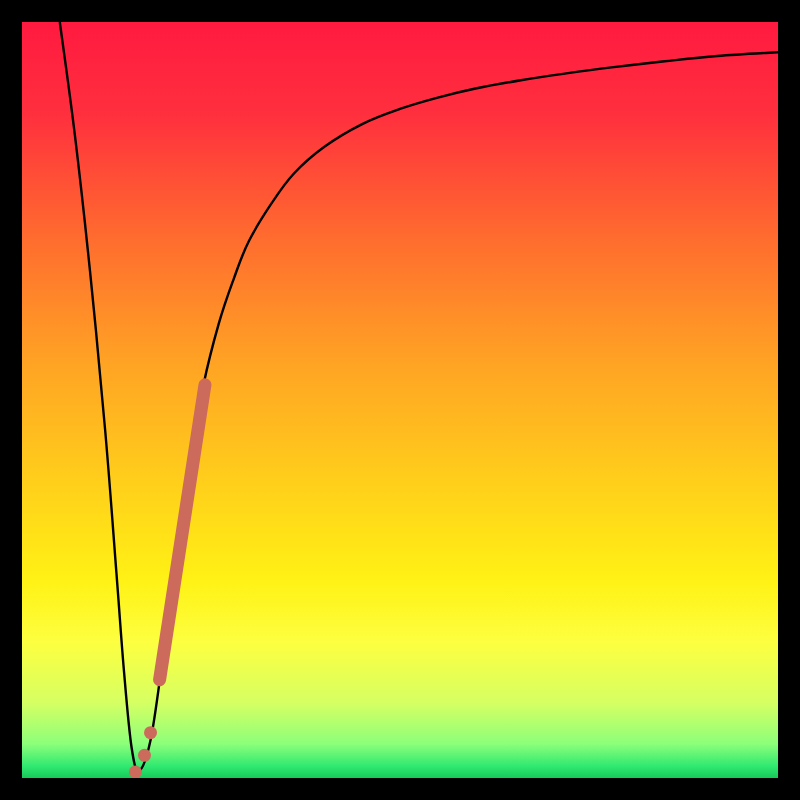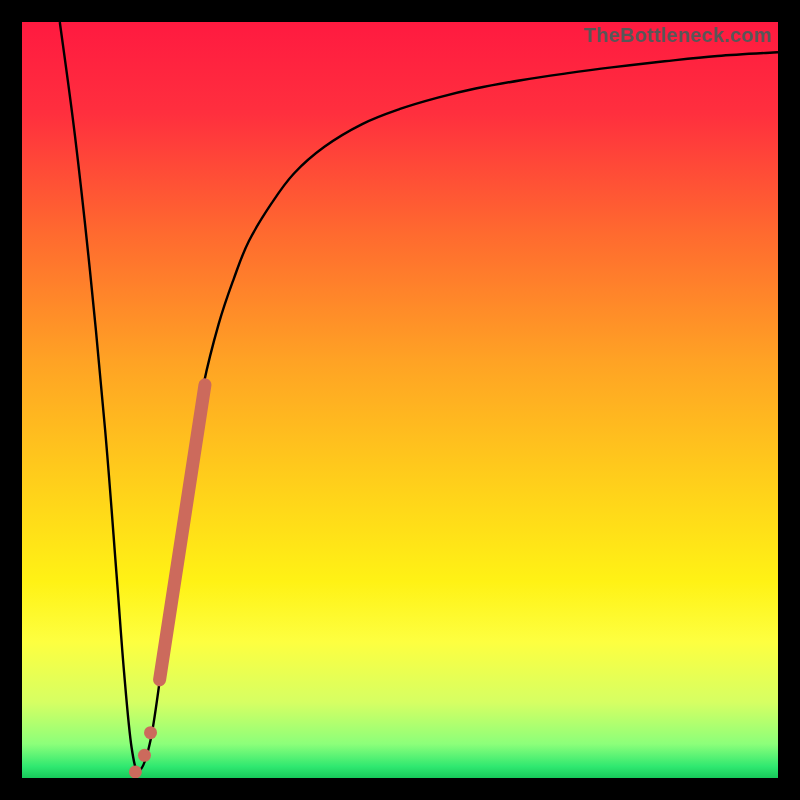--- a/index.html
+++ b/index.html
@@ -74,15 +74,14 @@
     <svg class="curve" viewBox="0 0 756 756" preserveAspectRatio="none">
       <path id="main-curve" fill="none" stroke="#000" stroke-width="2.4" stroke-linejoin="round" d="M 37.800000000000004 0 C 40.52160000000001 20.411999999999995, 47.476800000000004 68.49359999999999, 52.92 113.39999999999998 C 58.3632 158.30639999999997, 62.596799999999995 196.40879999999996, 68.03999999999999 249.47999999999996 C 73.4832 302.5512, 78.3972 353.808, 83.16 408.24 C 87.9228 462.672, 91.098 508.3344, 94.5 551.88 C 97.902 595.4256, 99.33840000000001 618.8616, 102.06 650.16 C 104.7816 681.4584, 106.8984 708.0695999999999, 109.61999999999999 725.76 C 112.34159999999999 743.4504000000001, 113.77799999999999 749.8008000000001, 117.17999999999999 748.44 C 120.582 747.0792, 124.43760000000002 737.2512, 128.52 718.2 C 132.60240000000002 699.1488, 135.77759999999998 672.5376, 139.85999999999999 642.6 C 143.9424 612.6624, 146.43720000000002 587.2608, 151.20000000000002 551.88 C 155.96280000000002 516.4992, 160.8768 480.06, 166.32 446.04 C 171.76319999999998 412.02000000000004, 175.9968 388.73519999999996, 181.44 362.88 C 186.8832 337.0248, 191.1168 321.45120000000003, 196.56 302.40000000000003 C 202.0032 283.34880000000004, 206.23680000000002 272.00879999999995, 211.68 257.03999999999996 C 217.1232 242.07119999999995, 219.99599999999998 232.848, 226.79999999999998 219.24 C 233.60399999999998 205.632, 241.31520000000003 193.68719999999996, 249.48000000000002 181.43999999999994 C 257.64480000000003 169.19279999999992, 262.63439999999997 161.40599999999992, 272.15999999999997 151.19999999999993 C 281.68559999999997 140.99399999999994, 290.1528 133.5852, 302.40000000000003 124.74000000000001 C 314.64720000000005 115.89480000000003, 326.592 108.86400000000008, 340.2 102.06000000000006 C 353.808 95.25600000000004, 364.392 91.70279999999995, 378 86.93999999999994 C 391.608 82.17719999999993, 402.192 79.27416000000001, 415.8 75.60000000000002 C 429.408 71.92584000000004, 438.6312 69.65784000000001, 453.59999999999997 66.52800000000002 C 468.56879999999995 63.39816000000003, 482.63040000000007 60.933600000000105, 498.96000000000004 58.2120000000001 C 515.2896000000001 55.4904000000001, 527.9903999999999 53.72136000000003, 544.3199999999999 51.408000000000015 C 560.6496 49.09464, 571.9896 47.53728000000002, 589.6800000000001 45.360000000000014 C 607.3704000000001 43.18272000000001, 623.5488 41.353200000000015, 642.6 39.31200000000001 C 661.6512 37.27080000000001, 675.108 35.65295999999998, 695.52 34.01999999999998 C 715.932 32.387039999999985, 745.1136 30.920400000000004, 756 30.24000000000001"></path>
       <g id="annotations">
           <line x1="137.59199999999998" y1="657.72" x2="182.952" y2="362.88" stroke="#cc6a5c" stroke-width="13" stroke-linecap="round"></line>
           <circle cx="128.52" cy="710.64" r="6.5" fill="#cc6a5c"></circle>
           <circle cx="122.47200000000001" cy="733.32" r="6.5" fill="#cc6a5c"></circle>
           <circle cx="113.39999999999999" cy="749.952" r="6.5" fill="#cc6a5c"></circle>
         </g>
     </svg>
 
-    <div class="watermark">TheBottleneck.com</div>
   </div>
 </div>
 
 </body></html>

